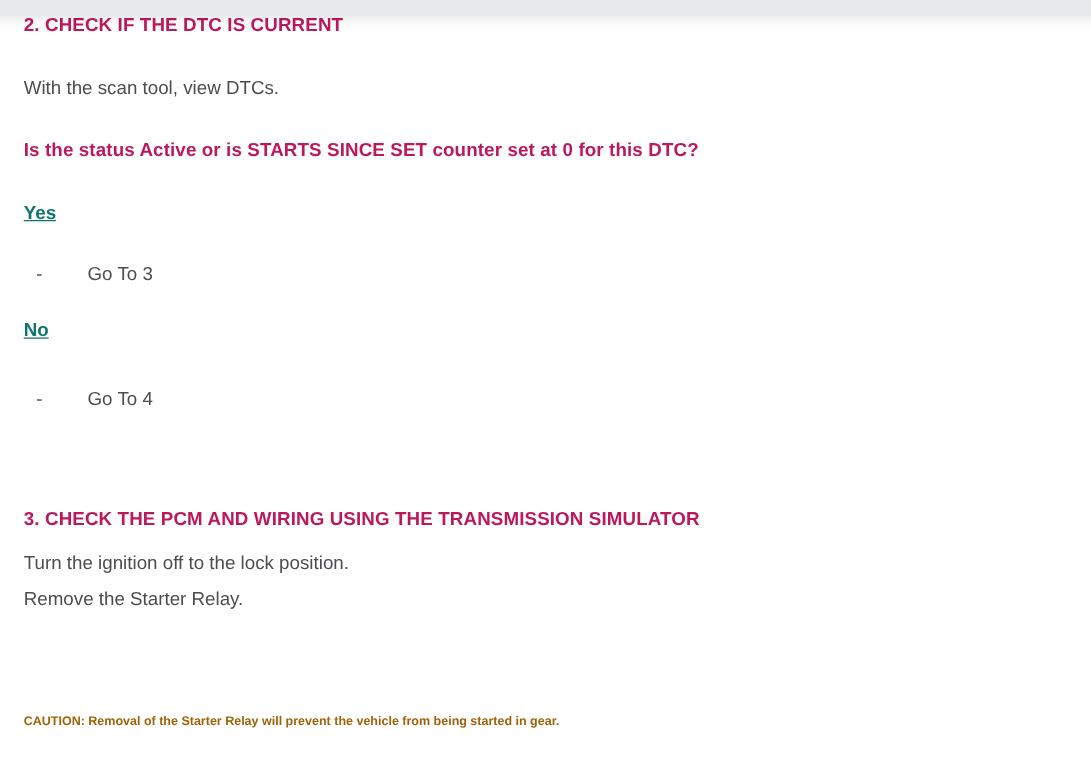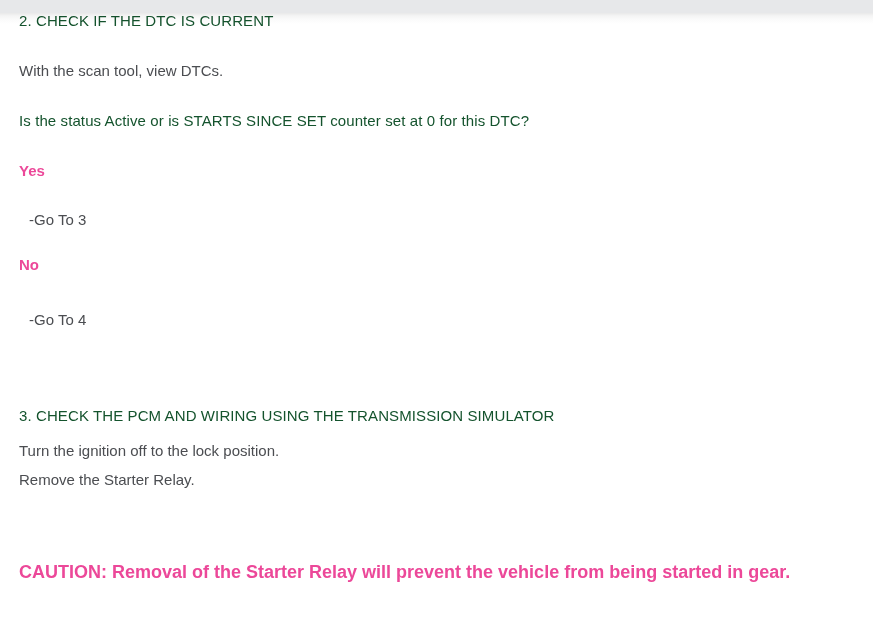--- a/index.html
+++ b/index.html
@@ -61,59 +61,62 @@
   }
 
   .block {
     position: absolute;
     left: 19px;
     text-align: right;
   }
 
   .heading {
     font-size: 15px;
-    font-weight: normal;
-    color: #14532d;
+    font-weight: bold;
+    color: #be185d;
     letter-spacing: 0.1px;
     white-space: nowrap;
   }
 
   .para {
     font-size: 15px;
     font-weight: normal;
     color: #4b4d51;
     white-space: nowrap;
   }
 
   .answer {
     font-size: 15px;
     font-weight: bold;
-    color: #ec4899;
+    color: #0f766e;
     white-space: nowrap;
+    text-decoration: underline;
   }
 
   .gotoline {
     font-size: 15px;
     color: #4b4d51;
     white-space: nowrap;
   }
   .gotoline .dash {
     display: inline-block;
     width: 15px;
     color: #4b4d51;
   }
   .gotoline .gotolabel {
     display: inline-block;
+    margin-left: 36px;
   }
 
   .caution {
-    font-size: 18px;
+    font-size: 10px;
     font-weight: bold;
-    color: #ec4899;
+    color: #a16207;
     white-space: nowrap;
+    margin-top: 10px;
   }
 </style>
 </head>
 <body>
 
 <div id="sticky-header">
   <div class="clipped-title">1. VERIFY THE CUSTOMER CONCERN</div>
 </div>
 <div id="header-shadow"></div>
 

